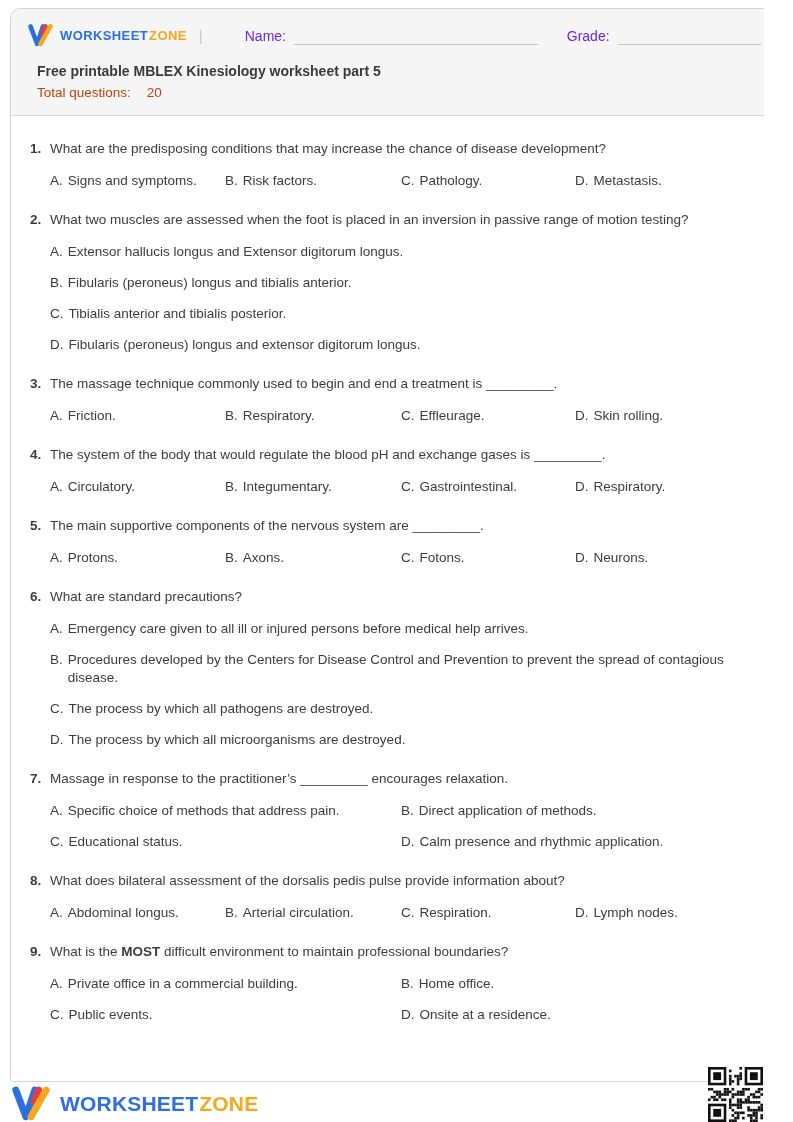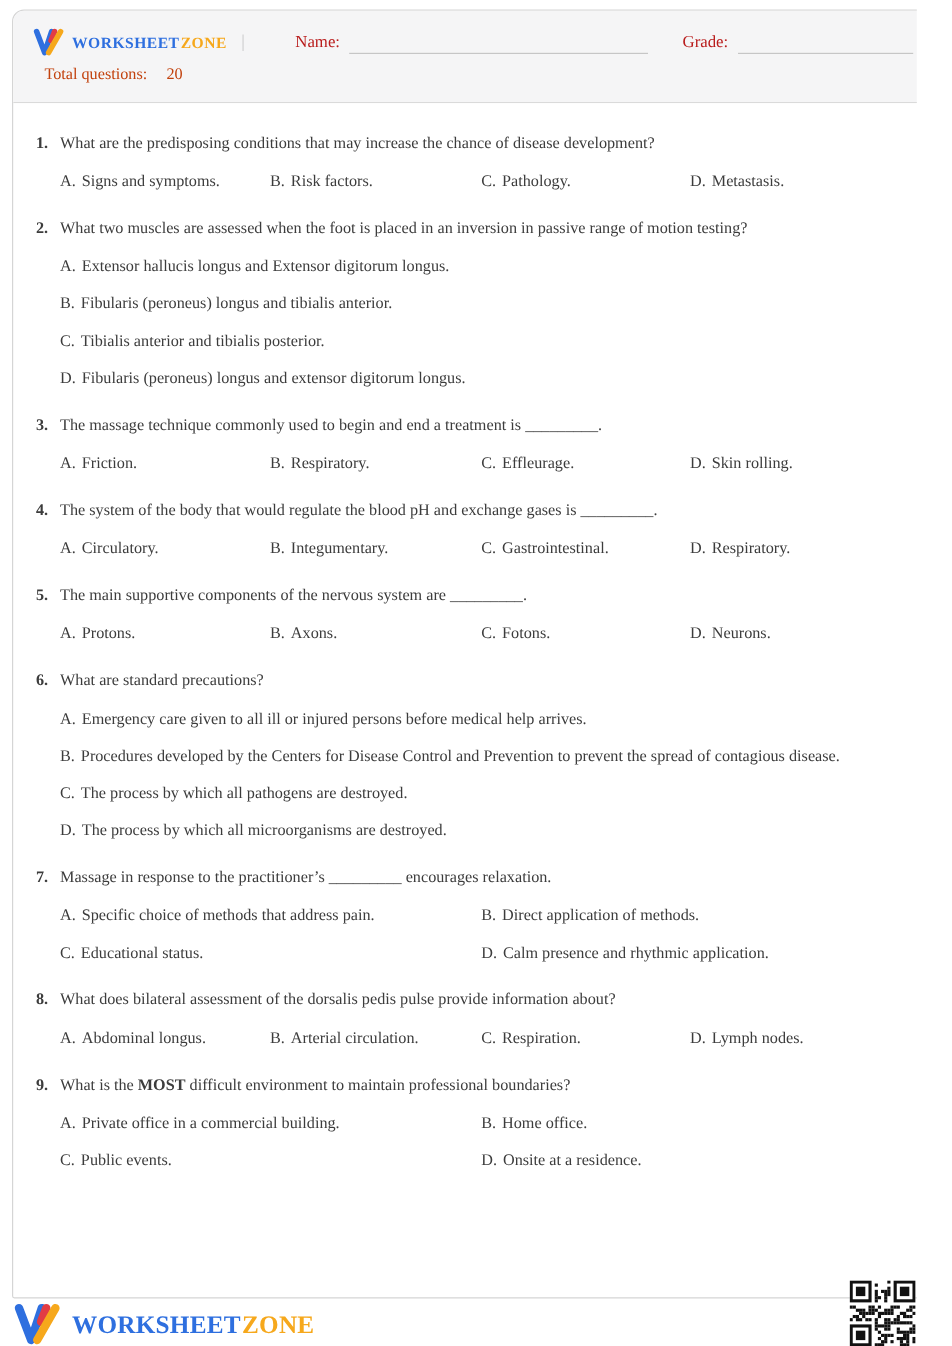--- a/index.html
+++ b/index.html
@@ -3,21 +3,21 @@
 <meta charset="utf-8">
 <style>
   * { box-sizing: border-box; }
   html, body { margin: 0; padding: 0; }
   body {
     width: 793px; height: 1122px;
     background: #ffffff;
     font-family: "Liberation Sans", sans-serif;
     color: #3c3c3c;
   }
-  .page { position: relative; width: 764px; height: 1122px; background: #fff; overflow: hidden; font-family: Liberation Serif, serif; }
+  .page { position: relative; width: 764px; height: 1122px; background: #fff; overflow: hidden; }
 
   
   .sheet {
     position: absolute; left: 10px; top: 8px;
     width: 772px; height: 1074px;
     border: 1px solid #d5d5d5;
     border-radius: 10px 10px 2px 2px;
     background: #fff;
   }
 
@@ -28,21 +28,21 @@
     border-radius: 9px 9px 0 0;
     padding: 14px 20px 15px 16px;
   }
   .header-row { display: flex; align-items: center; }
   .brand { display: flex; align-items: center; gap: 6px; flex: none; }
   .brand-icon { display: inline-flex; flex: none; }
   .brand-text { font-weight: bold; font-size: 13px; letter-spacing: 0.4px; white-space: nowrap; }
   .brand-word1 { color: #2e6fdf; }
   .brand-word2 { color: #f6a81c; margin-left: 1px; }
   .header-sep { color: #c9c9c9; font-size: 15px; margin: 0 13px 0 12px; flex: none; }
-  .field-label { font-size: 14px; color: #b91c1c; flex: none; padding-left: 29px; }
+  .field-label { font-size: 14px; color: #6d28d9; flex: none; padding-left: 29px; }
   .rule { border-bottom: 1px solid #c6c6c6; height: 13px; align-self: center; margin-top: 6px; }
   .name-rule { flex: 1.7; margin-left: 8px; }
   .grade-label { }
   .grade-rule { flex: 1; margin-left: 8px; }
   .sheet-title { margin: 15px 0 0 10px; font-size: 14px; font-weight: bold; color: #3a3a3a; }
   .sheet-total { margin: 6px 0 0 10px; font-size: 13.5px; color: #c2410c; }
   .total-value { margin-left: 16px; }
 
   
   .content { padding: 24px 20px 0 19px; }
@@ -91,20 +91,21 @@
             </svg>
           </span>
           <span class="brand-text"><span class="brand-word1">WORKSHEET</span><span class="brand-word2">ZONE</span></span>
         </div>
         <span class="header-sep">|</span>
         <span class="field-label">Name:</span>
         <span class="rule name-rule"></span>
         <span class="field-label grade-label">Grade:</span>
         <span class="rule grade-rule"></span>
       </div>
+      <div class="sheet-title">Free printable MBLEX Kinesiology worksheet part 5</div>
       <div class="sheet-total"><span>Total questions:</span><span class="total-value">20</span></div>
     </div>
 
     <div class="content">
         <div class="question">
           <div class="q-head">
             <span class="q-num">1.</span>
             <span class="q-text"><span>What are the predisposing conditions that may increase the chance of disease development?</span></span>
           </div>
           <div class="q-options layout-row4">

